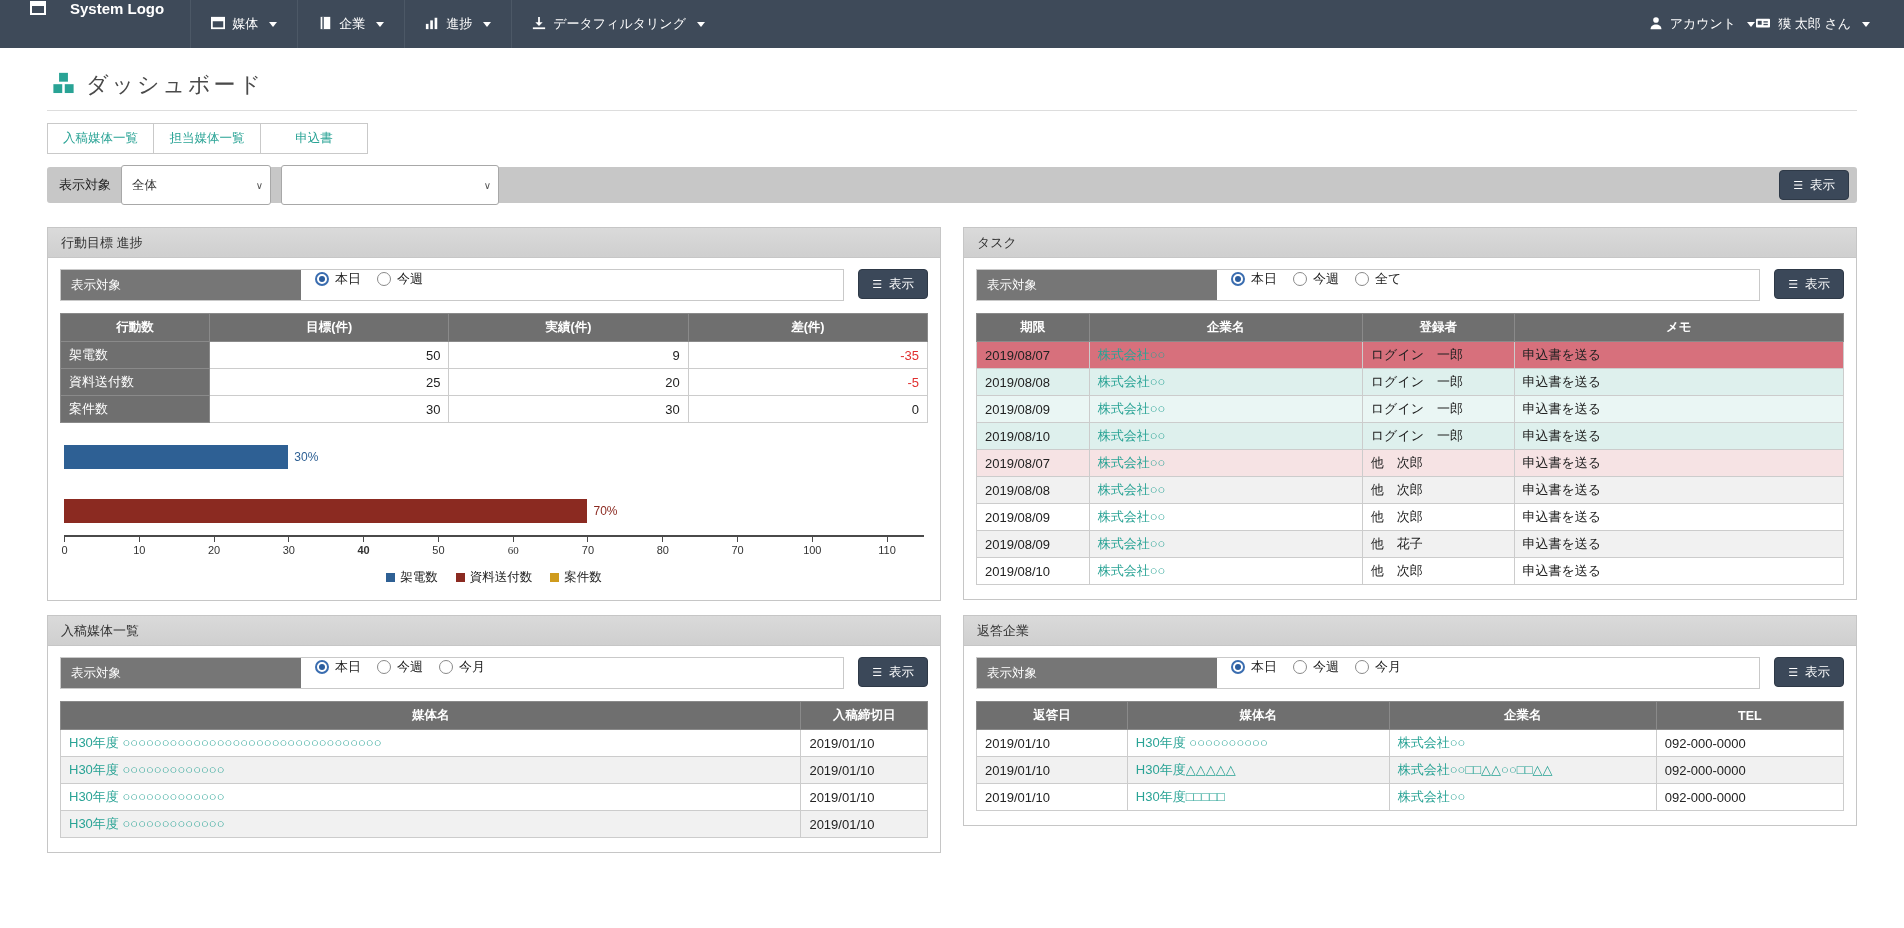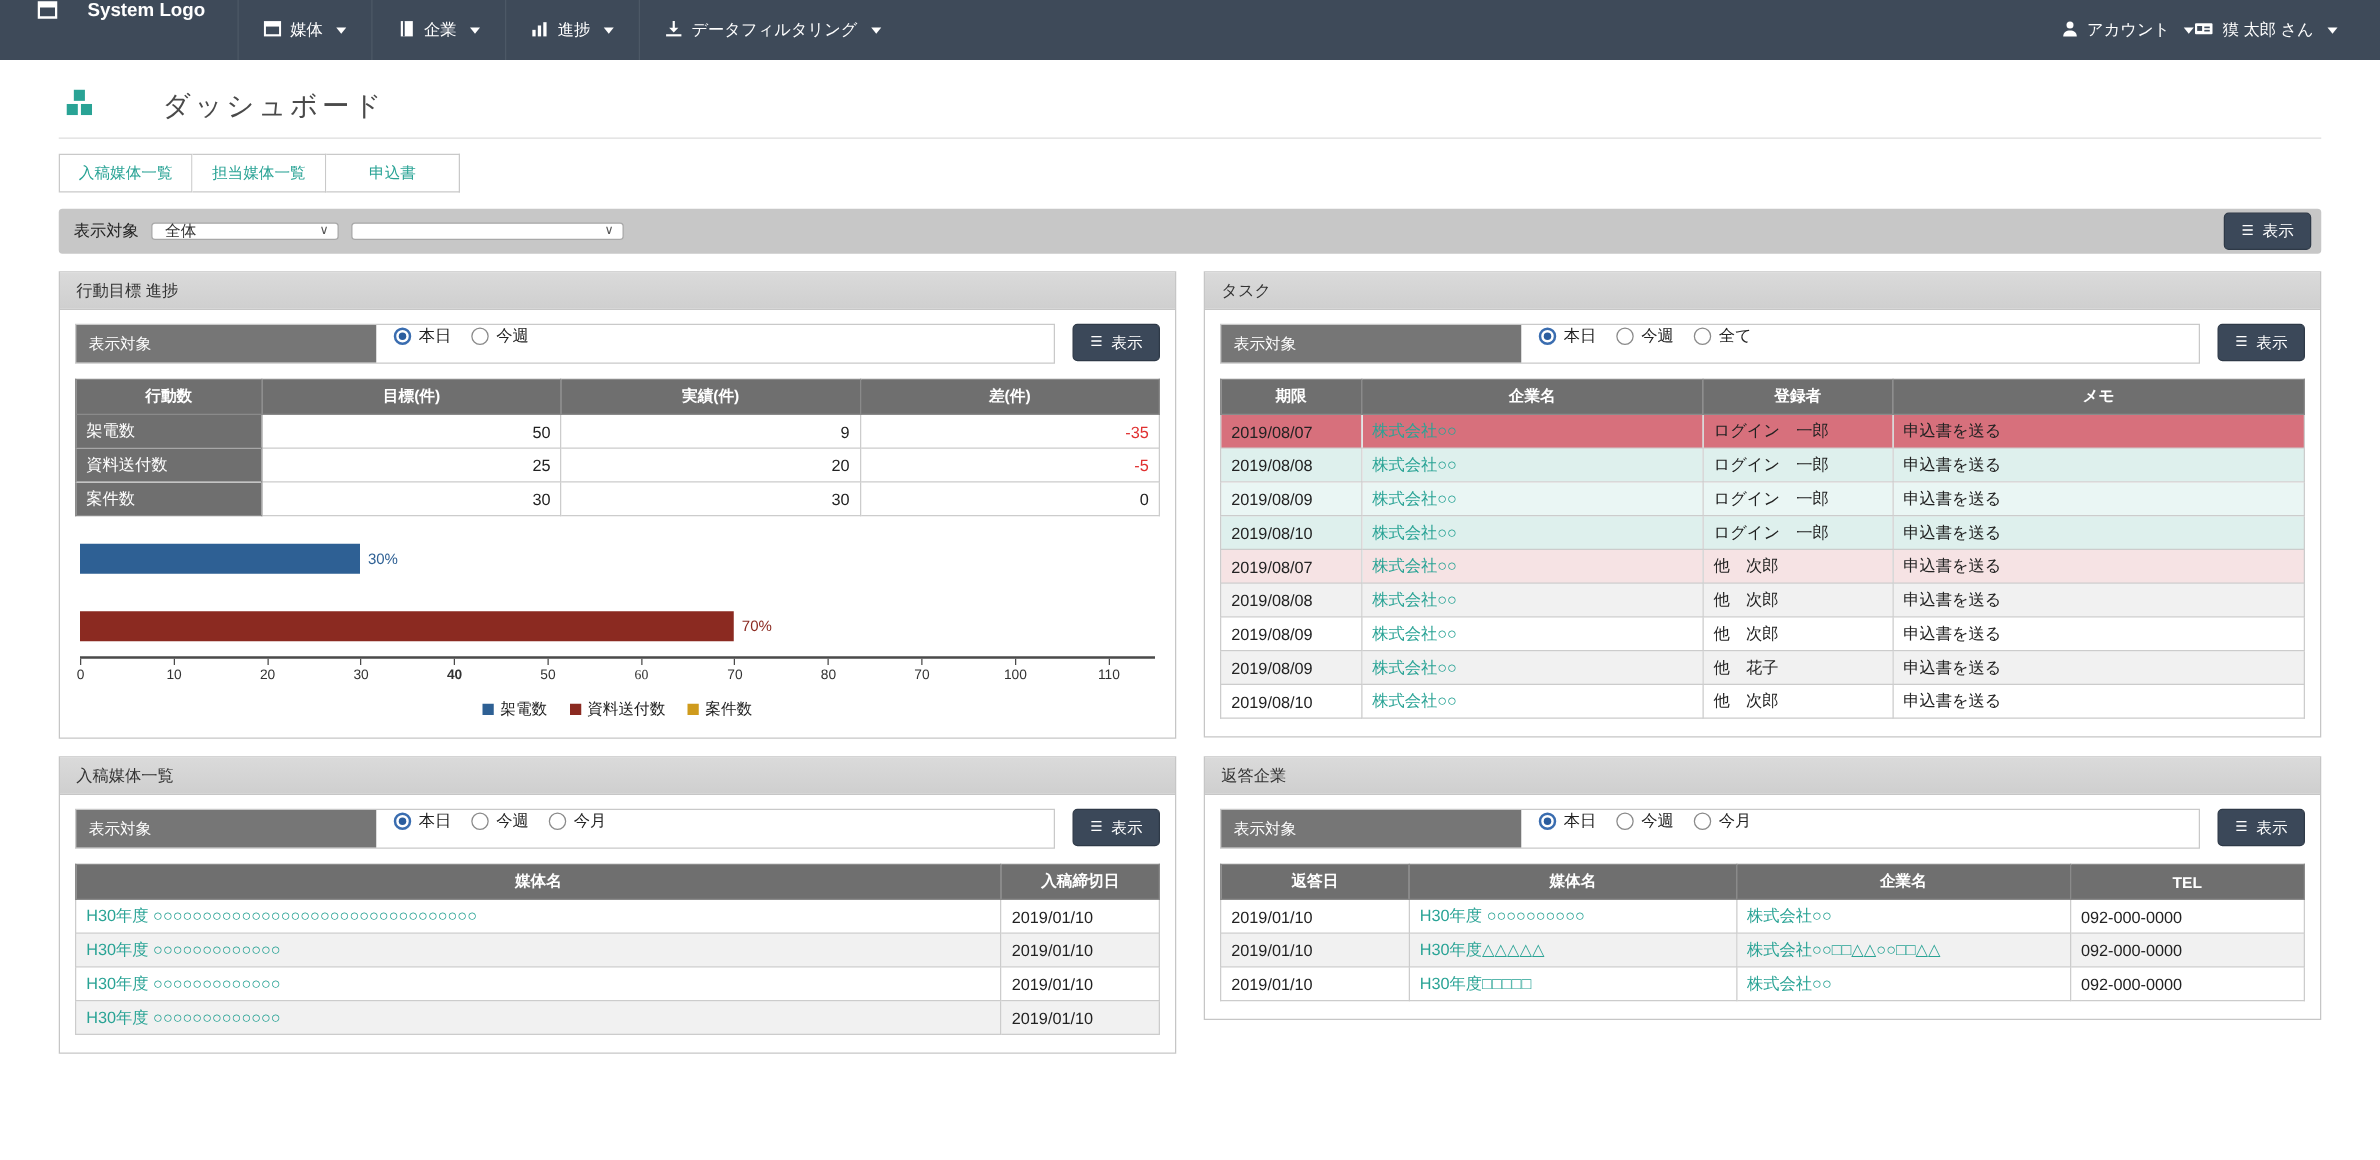--- a/index.html
+++ b/index.html
@@ -14,45 +14,45 @@
     border-left:1px solid #4c5866; cursor:pointer; }
   .nav-item:last-of-type { border-right:1px solid #4c5866; }
   .nav-right { margin-left:auto; display:flex; align-items:center; padding-right:34px; }
   .nav-right .nav-user { display:flex; align-items:center; gap:7px; font-size:13px; cursor:pointer; }
   .caret { width:0; height:0; border-left:4px solid transparent; border-right:4px solid transparent;
     border-top:5px solid #fff; margin-left:4px; }
 
   
   .content { padding:14px 47px 0; }
   .title-row { display:flex; align-items:center; gap:10px; padding:8px 0 10px 4px; }
-  .page-title { font-size:22px; color:#4a4a4a; letter-spacing:3px;margin-left:44px; }
+  .page-title { font-size:22px; color:#4a4a4a; letter-spacing:3px; }
   .title-rule { border:none; border-top:1px solid #ddd; }
   .tabs { display:flex; margin-top:12px; }
   .tab { width:107px; border:1px solid #c9c9c9; border-left:none; text-align:center;
     padding:6px 0; font-size:12.5px; color:#29a395; background:#fff; cursor:pointer; }
   .tab:first-child { border-left:1px solid #c9c9c9; }
 
   
   .gbar { margin-top:13px; background:#c7c7c7; border-radius:3px; display:flex;
     align-items:center; gap:10px; padding:5px 8px 5px 12px; height:36px; }
   .gbar-label { font-size:13px; color:#222; }
-  .select { background:#fff; border:1px solid #a8a8a8; border-radius:3px; height:14px;
+  .select { background:#fff; border:1px solid #a8a8a8; border-radius:3px; height:40px;
     display:flex; align-items:center; padding:0 16px 0 10px; position:relative;
     font-size:12.5px; color:#333; cursor:pointer; }
   .select::after { content:"∨"; position:absolute; right:7px; top:50%; transform:translateY(-50%);
     color:#555; font-size:10px; }
   .sel-1 { min-width:150px; } .sel-2 { min-width:218px; }
   .btn-dark { margin-left:auto; background:#3b4859; color:#fff; border:1px solid #2e3947;
     border-radius:4px; height:30px; padding:0 13px; font-size:12.5px; display:flex;
     align-items:center; gap:7px; cursor:pointer; }
   .btn-dark .bars-ico { font-size:11px; line-height:1; }
   .btn-inline { margin-left:0; }
 
   
-  .grid2 { margin-top:14px; display:grid; grid-template-columns:1fr 1fr; gap:22px; align-items:start; }
+  .grid2 { margin-top:24px; display:grid; grid-template-columns:1fr 1fr; gap:22px; align-items:start; }
   .panel { border:1px solid #c6c6c6; background:#fff; }
   .panel-header { height:30px; background:linear-gradient(#dadada,#cfcfcf);
     border-bottom:1px solid #c6c6c6; display:flex; align-items:center;
     padding:0 10px 0 13px; font-size:13px; color:#333; }
   .panel-body { padding:11px 12px 14px; }
   .pfilter-row { display:flex; gap:14px; margin-bottom:12px; }
   .pfilter { flex:1; border:1px solid #c9c9c9; display:flex; align-items:stretch; height:32px; background:#fff; }
   .flabel { background:#767676; color:#fff; width:240px; display:flex; align-items:center;
     padding:0 10px; font-size:12.5px; flex-shrink:0; }
   .fradios { display:flex; align-items:flex-start; padding:0 14px; gap:16px; font-size:13px; color:#222; }

